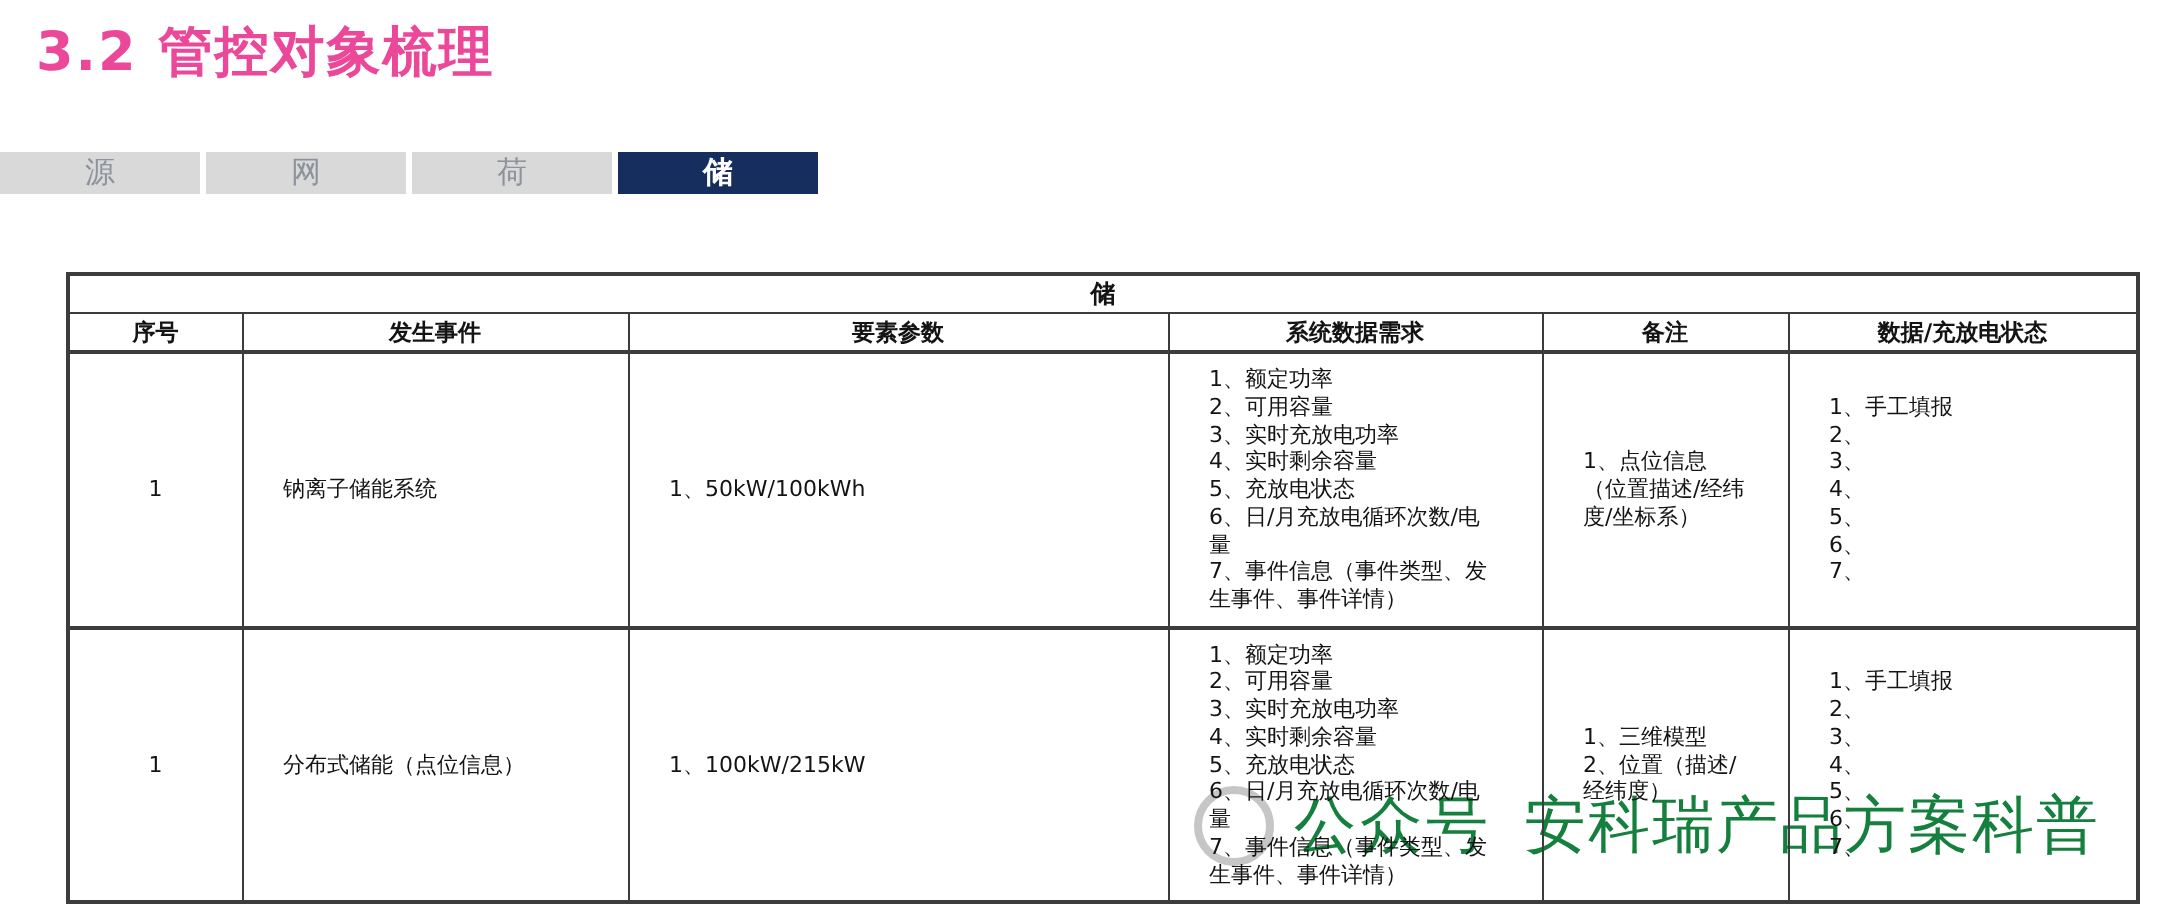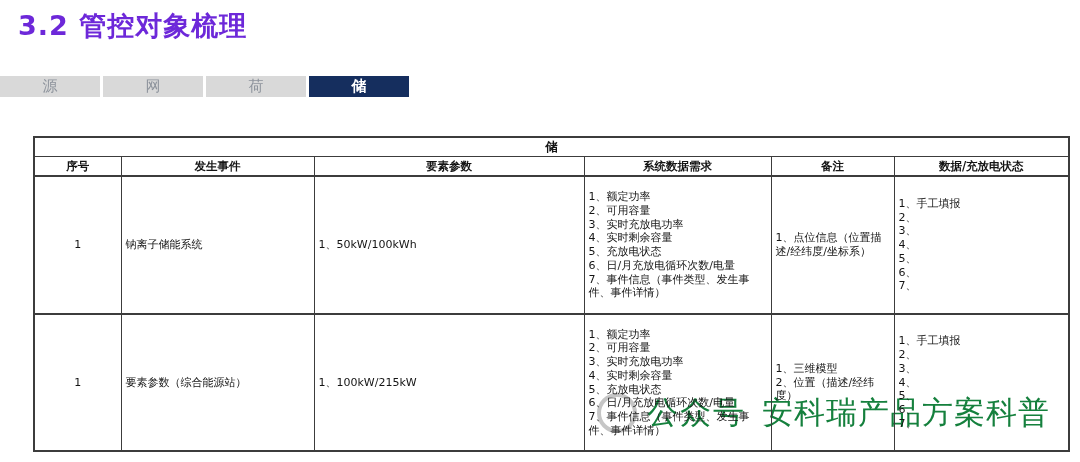--- a/index.html
+++ b/index.html
@@ -15,21 +15,21 @@
   }
 
   
   .page-title {
     position: absolute;
     left: 18px;
     top: 8px;
     margin: 0;
     font-size: 27px;
     font-weight: bold;
-    color: #6d28d9;
+    color: #ec4899;
     letter-spacing: 1px;
   }
 
   
   .tabs {
     position: absolute;
     left: 0;
     top: 76px;
     display: flex;
     gap: 3px;
@@ -80,21 +80,21 @@
     top: 136px;
     width: 1035px;
     border-collapse: collapse;
     table-layout: fixed;
     z-index: 1;
     color: #141414;
     background: transparent;
   }
   .data-table th, .data-table td {
     border: 1px solid #3c3c3c;
-    padding: 1px 4px;
+    padding: 1px 20px;
     font-size: 11px;
     line-height: 1.25;
     vertical-align: middle;
     overflow: hidden;
     word-break: break-all;
     background: transparent;
   }
   .data-table { border: 2px solid #3c3c3c; }
   .t-title th { height: 19px; font-size: 12.5px; font-weight: bold; text-align: center; padding: 0; }
   .t-head  th { height: 20px; font-size: 11.5px; font-weight: bold; text-align: center; }
@@ -162,21 +162,21 @@
         <td class="pre">1、手工填报
 2、
 3、
 4、
 5、
 6、
 7、</td>
       </tr>
       <tr class="row-2">
         <td class="c-no">1</td>
-        <td>要素参数（综合能源站）</td>
+        <td>分布式储能（点位信息）</td>
         <td>1、100kW/215kW</td>
         <td class="pre">1、额定功率
 2、可用容量
 3、实时充放电功率
 4、实时剩余容量
 5、充放电状态
 6、日/月充放电循环次数/电量
 7、事件信息（事件类型、发生事件、事件详情）</td>
         <td class="pre">1、三维模型
 2、位置（描述/经纬度）</td>

